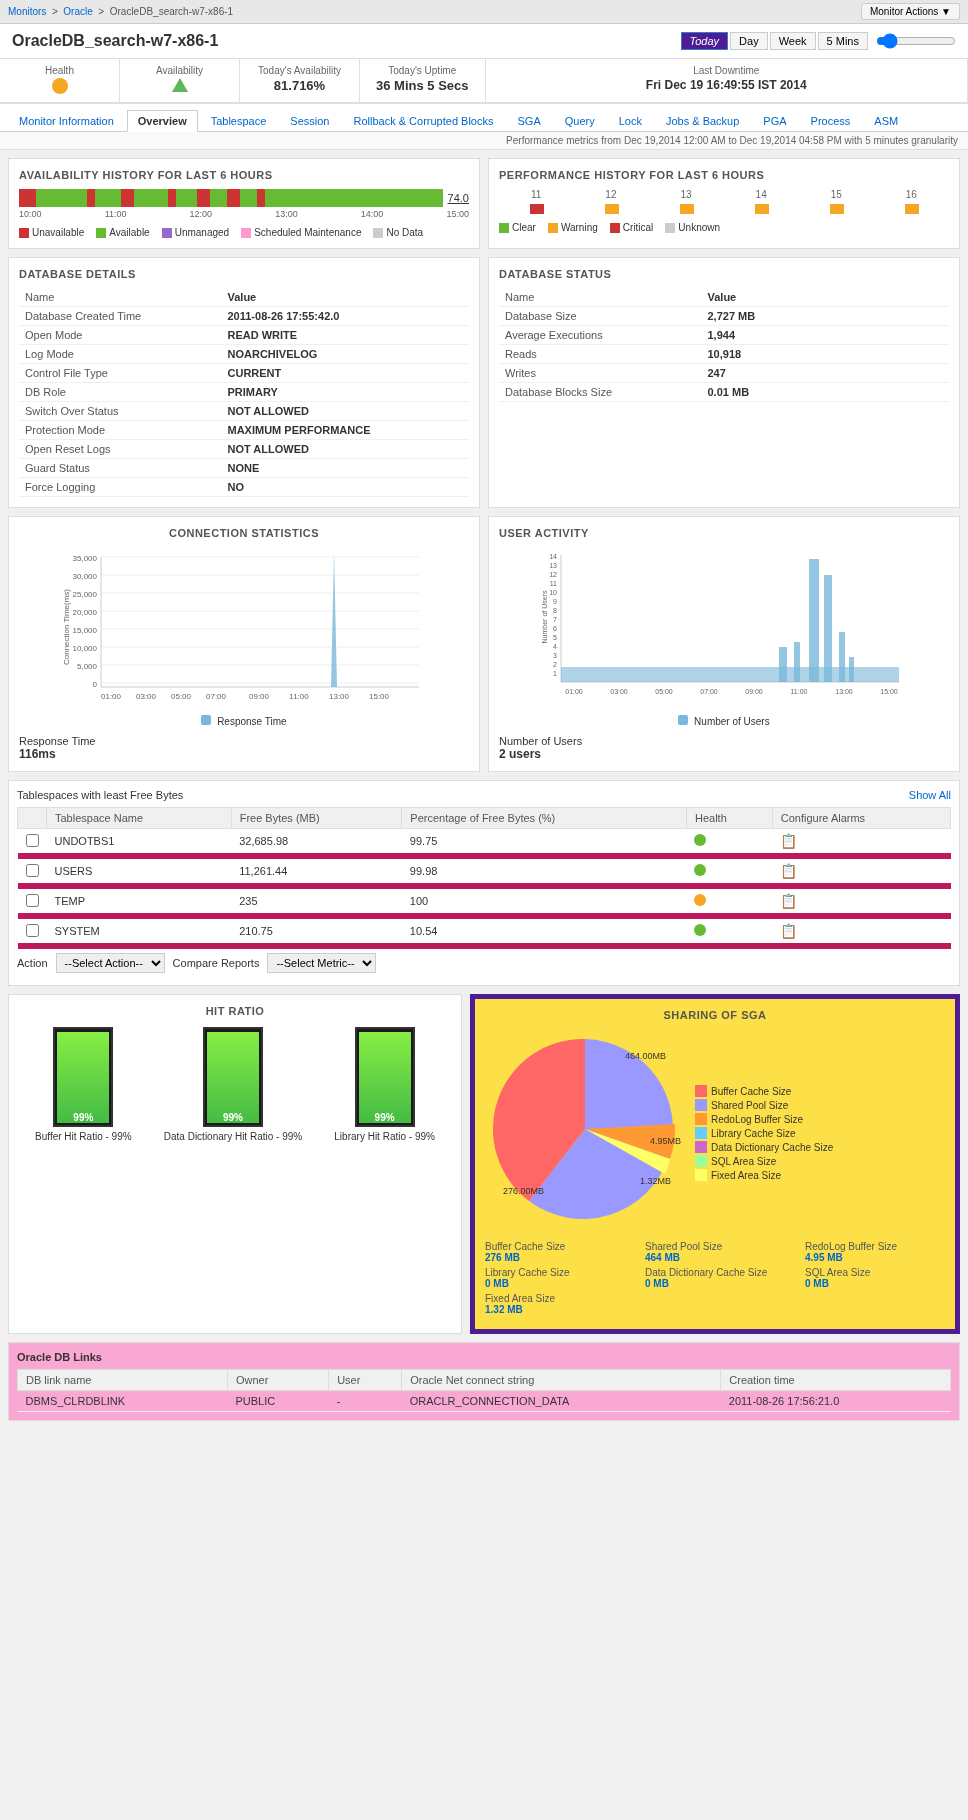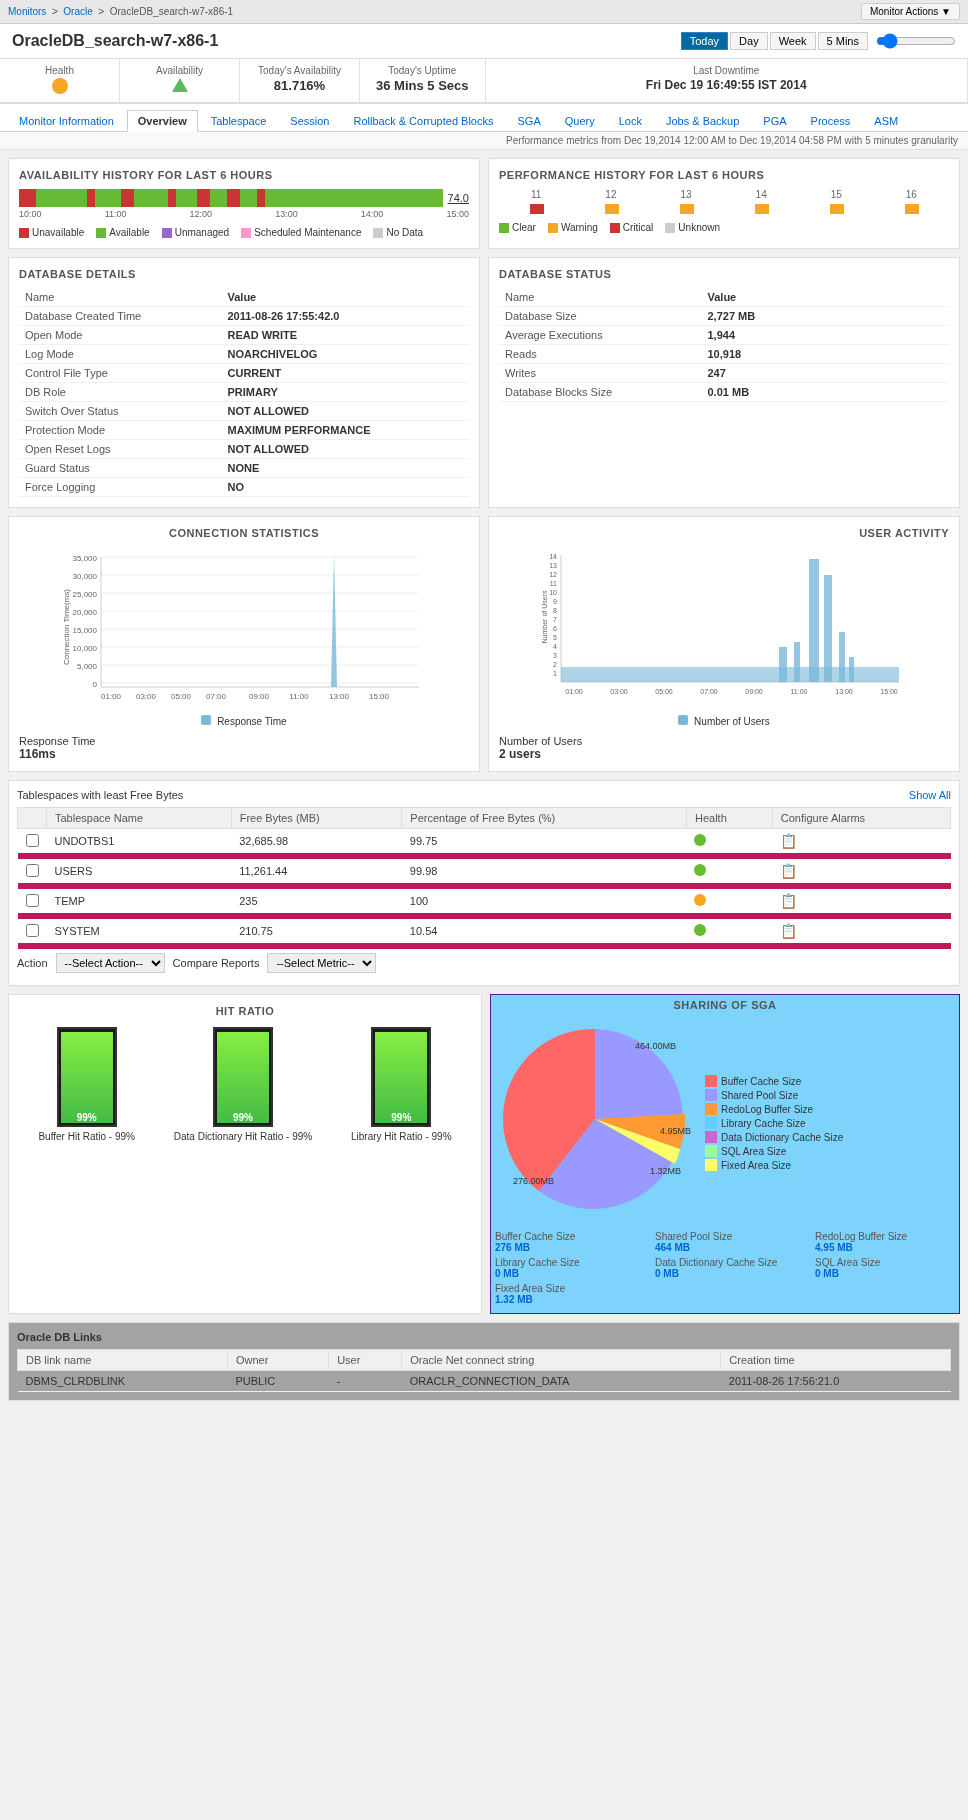--- a/index.html
+++ b/index.html
@@ -8,21 +8,21 @@
     
     .breadcrumb-bar { background: #e8e8e8; padding: 3px 8px; font-size: 10px; color: #555; display: flex; justify-content: space-between; align-items: center; border-bottom: 1px solid #ccc; }
     .breadcrumb-bar a { color: #0066cc; text-decoration: none; }
     .monitor-actions-btn { background: #f5f5f5; border: 1px solid #ccc; padding: 2px 8px; font-size: 10px; cursor: pointer; border-radius: 2px; }
 
     
     .page-header { background: white; padding: 8px 12px; border-bottom: 1px solid #ddd; display: flex; justify-content: space-between; align-items: center; }
     .page-title { font-size: 16px; font-weight: bold; color: #333; }
     .time-controls { display: flex; align-items: center; gap: 2px; }
     .time-btn { border: 1px solid #ccc; background: #f5f5f5; padding: 2px 8px; font-size: 11px; cursor: pointer; }
-    .time-btn.active { background: #0369a1; color: white; border-color: #3a7bc8; }
+    .time-btn.active { background: #4c1d95; color: white; border-color: #3a7bc8; font-style: italic; }
     .time-slider { width: 80px; margin-left: 6px; }
 
     
     .metrics-bar { background: white; display: flex; border-bottom: 2px solid #ddd; }
     .metric-item { padding: 6px 16px; border-right: 1px solid #e0e0e0; min-width: 120px; }
     .metric-label { font-size: 10px; color: #666; text-align: center; }
     .metric-value { font-size: 13px; font-weight: bold; text-align: center; margin-top: 2px; }
     .metric-icon { text-align: center; margin-top: 2px; }
     .dot-orange { width: 16px; height: 16px; background: #f5a623; border-radius: 50%; display: inline-block; }
     .dot-up { width: 0; height: 0; border-left: 8px solid transparent; border-right: 8px solid transparent; border-bottom: 14px solid #5cb85c; display: inline-block; }
@@ -88,32 +88,32 @@
     
     .hit-ratio-section { background: white; border: 1px solid #ddd; padding: 10px; flex: 1; }
     .hit-bars { display: flex; justify-content: space-around; align-items: flex-end; margin: 10px 0; }
     .hit-bar-wrap { text-align: center; }
     .hit-bar-outer { width: 60px; height: 100px; background: #1a1a1a; border: 2px solid #333; display: flex; align-items: flex-end; justify-content: center; padding: 2px; position: relative; margin: 0 auto; }
     .hit-bar-inner { width: 100%; background: linear-gradient(to top, #44bb44, #88ee44); }
     .hit-bar-val { position: absolute; bottom: 2px; left: 0; right: 0; text-align: center; font-size: 10px; color: white; font-weight: bold; }
     .hit-bar-label { font-size: 10px; color: #333; margin-top: 4px; }
 
     
-    .sga-section { background: #7dd3fc; border: 1px solid #4c1d95; padding: 4px; flex: 1; }
+    .sga-section { background: #fde047; border: 5px solid #4c1d95; padding: 10px; flex: 1; }
     .sga-chart-area { display: flex; gap: 10px; align-items: center; }
     .sga-legend-list { font-size: 10px; margin-top: 8px; }
     .sga-legend-item { display: flex; align-items: center; gap: 4px; margin-bottom: 2px; }
     .sga-data-table { font-size: 10px; margin-top: 10px; }
     .sga-data-row { display: flex; gap: 20px; margin-bottom: 4px; }
     .sga-data-cell { min-width: 140px; }
     .sga-data-label { color: #555; }
     .sga-data-val { font-weight: bold; color: #0066cc; }
 
     
-    .db-links-section { background: #a3a3a3; border: 1px solid #ddd; padding: 8px; margin-bottom: 8px; }
+    .db-links-section { background: #f9a8d4; border: 1px solid #ddd; padding: 8px; margin-bottom: 8px; }
     .db-links-table { width: 100%; border-collapse: collapse; font-size: 11px; margin-top: 6px; }
     .db-links-table th { background: #f0f0f0; padding: 4px 8px; text-align: left; font-weight: normal; color: #555; border: 1px solid #ddd; }
     .db-links-table td { padding: 4px 8px; border-bottom: 1px solid #eee; }
 
     .checkbox-cell { width: 20px; }
     input[type=checkbox] { cursor: pointer; }
   </style>
 </head>
 <body>
 
@@ -429,21 +429,21 @@
         <span class="chart-legend-dot" style="background:#7ab8d9;"></span>
         <span>Response Time</span>
       </div>
       <div class="chart-stat">
         <div>Response Time</div>
         <div class="chart-stat-val">116ms</div>
       </div>
     </div>
 
     <div class="panel">
-      <div class="panel-title" style="text-align:right;">USER ACTIVITY</div>
+      <div class="panel-title" style="text-align:left;">USER ACTIVITY</div>
       <div class="chart-container">
         <svg class="chart-svg" viewBox="0 0 370 160">
 
           <text x="18" y="12" font-size="7" fill="#666" text-anchor="end">14</text>
           <text x="18" y="21" font-size="7" fill="#666" text-anchor="end">13</text>
           <text x="18" y="30" font-size="7" fill="#666" text-anchor="end">12</text>
           <text x="18" y="39" font-size="7" fill="#666" text-anchor="end">11</text>
           <text x="18" y="48" font-size="7" fill="#666" text-anchor="end">10</text>
           <text x="18" y="57" font-size="7" fill="#666" text-anchor="end">9</text>
           <text x="18" y="66" font-size="7" fill="#666" text-anchor="end">8</text>

